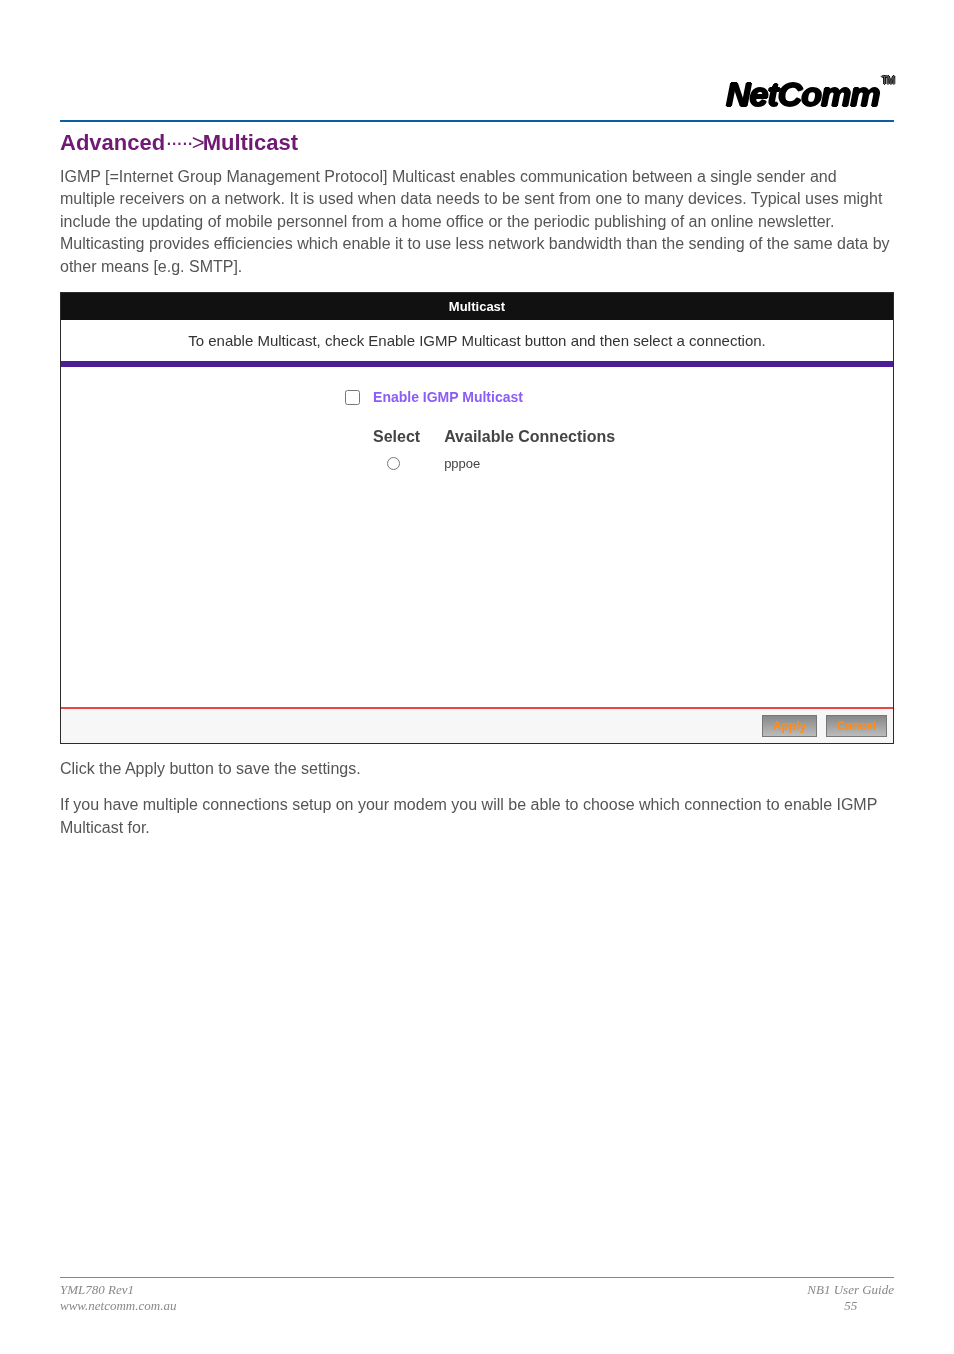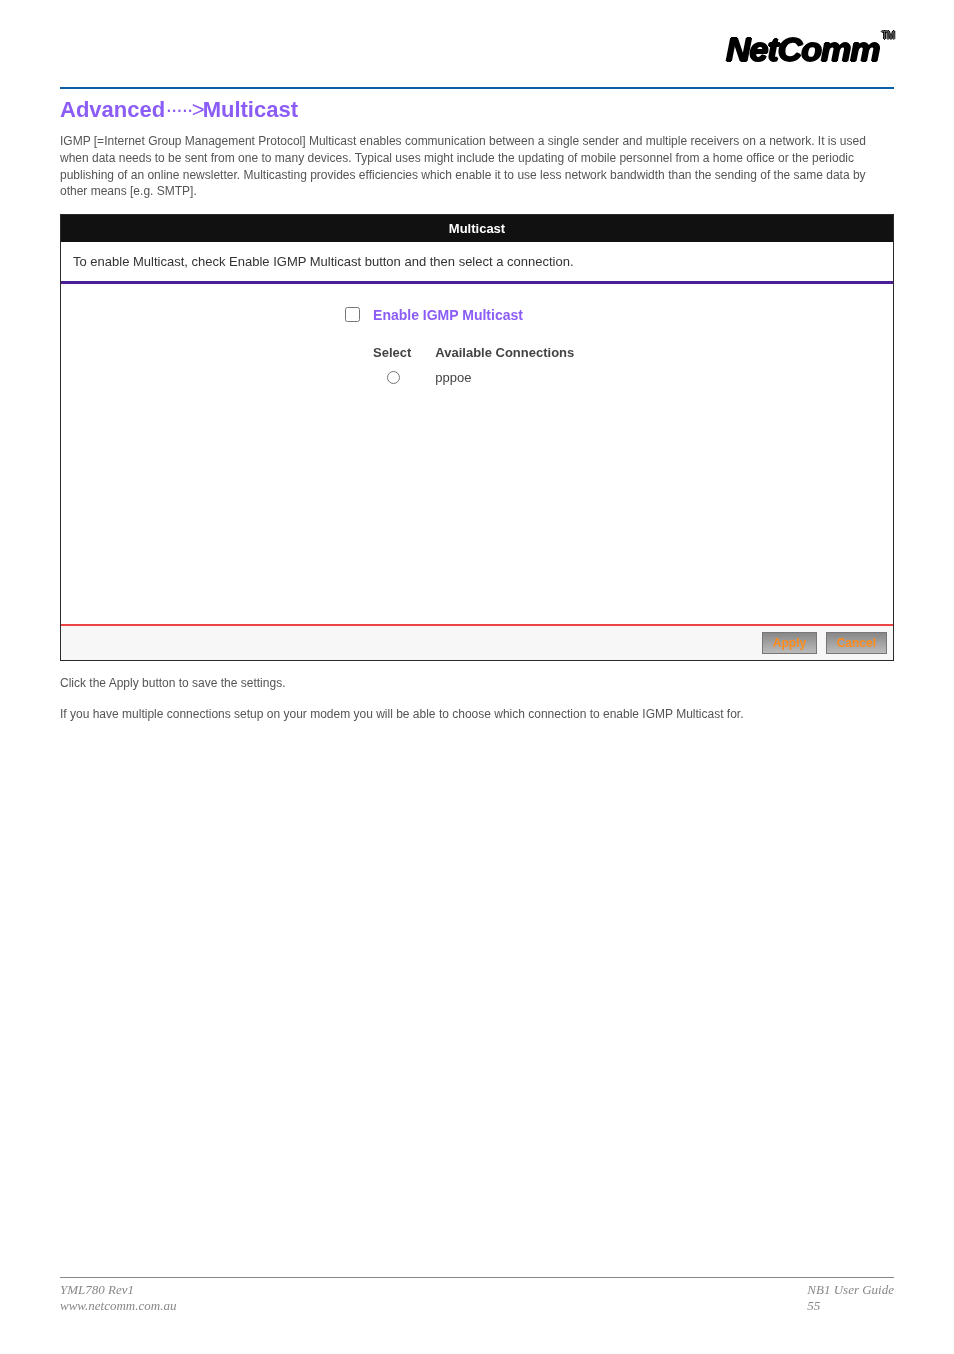--- a/index.html
+++ b/index.html
@@ -14,76 +14,77 @@
   .page {
     padding: 30px 60px 40px 60px;
     min-height: 1354px;
     position: relative;
   }
   .topbar {
     display: flex;
     justify-content: flex-end;
     align-items: flex-end;
     border-bottom: 2px solid #0b5fa5;
-    padding-bottom: 18px;
+    padding-bottom: 6px;
     margin-bottom: 8px;
+    margin-top: 45px;
   }
   .logo {
     font-family: "Arial Black", Arial, sans-serif;
     font-style: italic;
     font-weight: 900;
     font-size: 34px;
     letter-spacing: -1px;
     color: #000;
     text-shadow: 1px 0 #000, -1px 0 #000, 0 1px #000, 0 -1px #000;
   }
   .logo-tm {
     font-size: 10px;
     font-style: normal;
     font-weight: normal;
     vertical-align: top;
     color: #666;
     margin-left: 2px;
   }
   .section-title {
-    color: #8b5cf6;
+    color: #701a75;
     font-size: 22px;
     font-family: "Trebuchet MS", Arial, sans-serif;
     margin: 6px 0 10px 0;
     font-weight: 600;
   }
   .dots {
     letter-spacing: -2px;
     font-weight: normal;
   }
   p.body {
-    font-size: 12px;
+    font-size: 16px;
     line-height: 1.4;
     color: #555;
     margin: 0 0 14px 0;
   }
   .multicast-box {
     width: 100%;
     border: 1px solid #2b2b2b;
     margin: 4px 0 14px 0;
   }
   .multicast-header {
     background: #111;
     color: #fff;
     font-weight: bold;
     text-align: center;
     padding: 6px;
     font-size: 13px;
   }
   .multicast-instruction {
-    text-align: left;
+    text-align: center;
     padding: 12px;
-    font-size: 13px;
+    font-size: 15px;
     color: #333;
-    border-bottom: 3px solid #4c1d95;
+    border-bottom: 6px solid #4c1d95;
   }
   .multicast-content {
     padding: 20px 20px 0 20px;
     min-height: 340px;
   }
   .enable-row {
     display: flex;
     align-items: center;
     justify-content: center;
     gap: 10px;
@@ -91,21 +92,21 @@
     margin-bottom: 16px;
   }
   .enable-row input[type=checkbox] {
     width: 15px; height: 15px;
   }
   .connections-table {
     margin: 0 auto;
     margin-left: 290px;
   }
   .connections-table th {
-    font-size: 13px;
+    font-size: 16px;
     color: #444;
     text-align: right;
     padding: 2px 22px 2px 0;
     font-weight: bold;
   }
   .connections-table td {
     font-size: 13px;
     color: #444;
     padding: 4px 22px 4px 0;
   }
@@ -137,21 +138,21 @@
     right: 60px;
     border-top: 1px solid #888;
     padding-top: 4px;
     display: flex;
     justify-content: space-between;
     font-style: italic;
     font-family: Georgia, serif;
     color: #888;
     font-size: 13px;
   }
-  .footer-right { text-align: left; }
+  .footer-right { text-align: center; }
   .enable-label { font-weight: bold; font-size: 14px; color: #8b5cf6; }
 </style>
 </head>
 <body>
 
 <div class="page">
   <div class="topbar">
     <span class="logo">
       <span>NetComm</span><span class="logo-tm">TM</span>
     </span>

